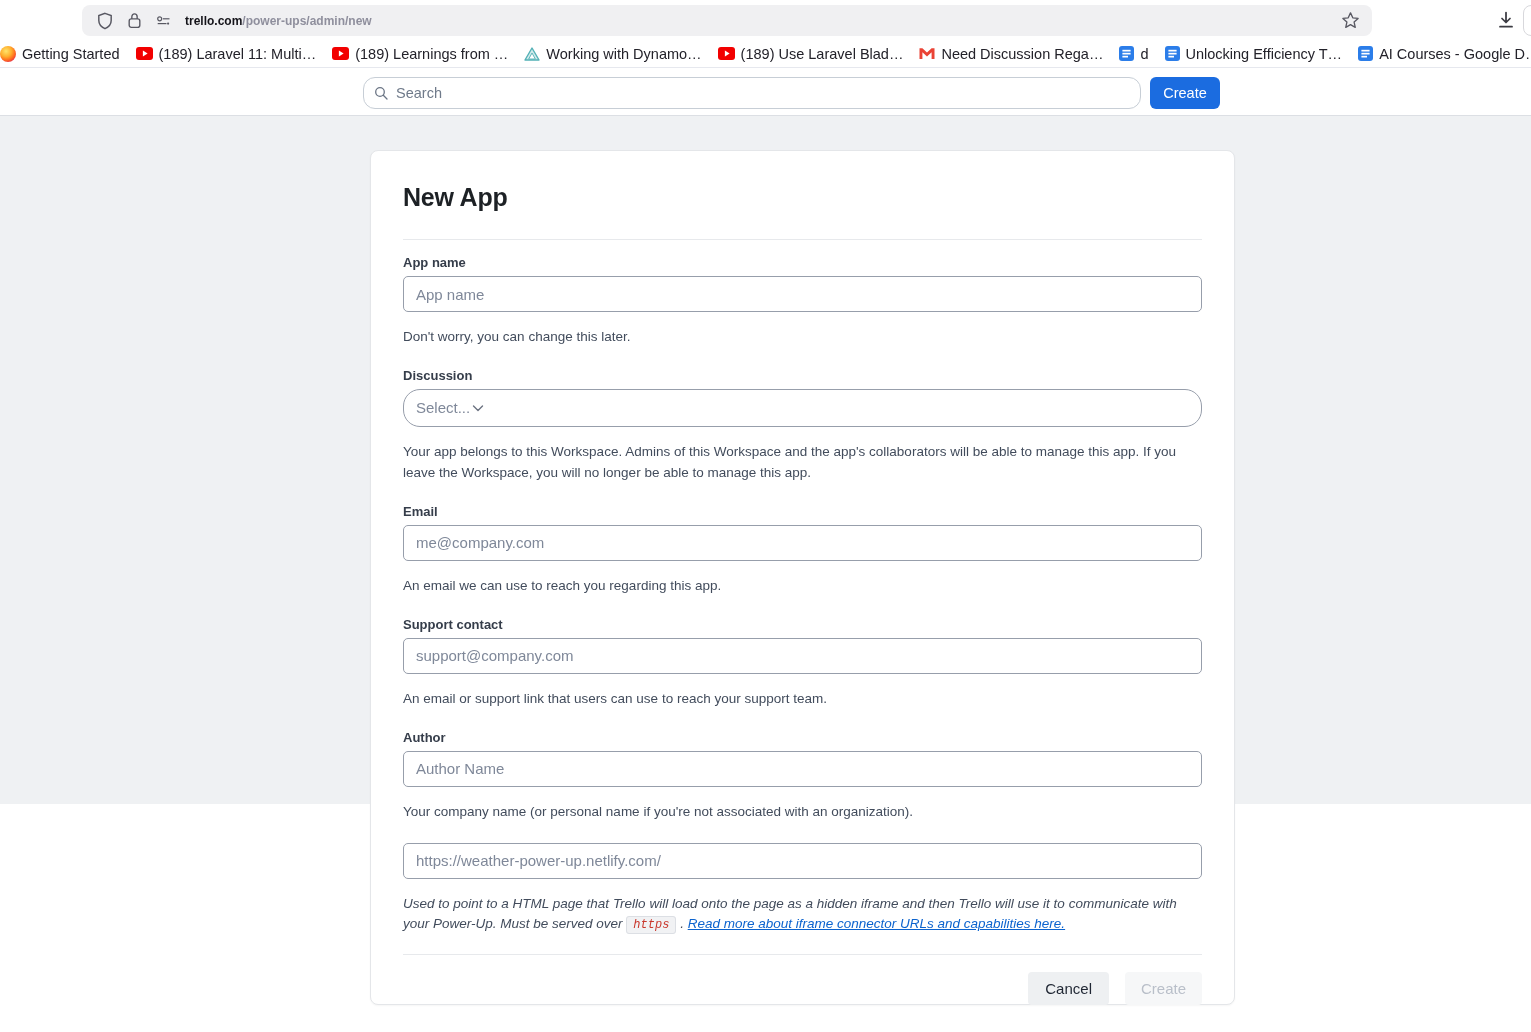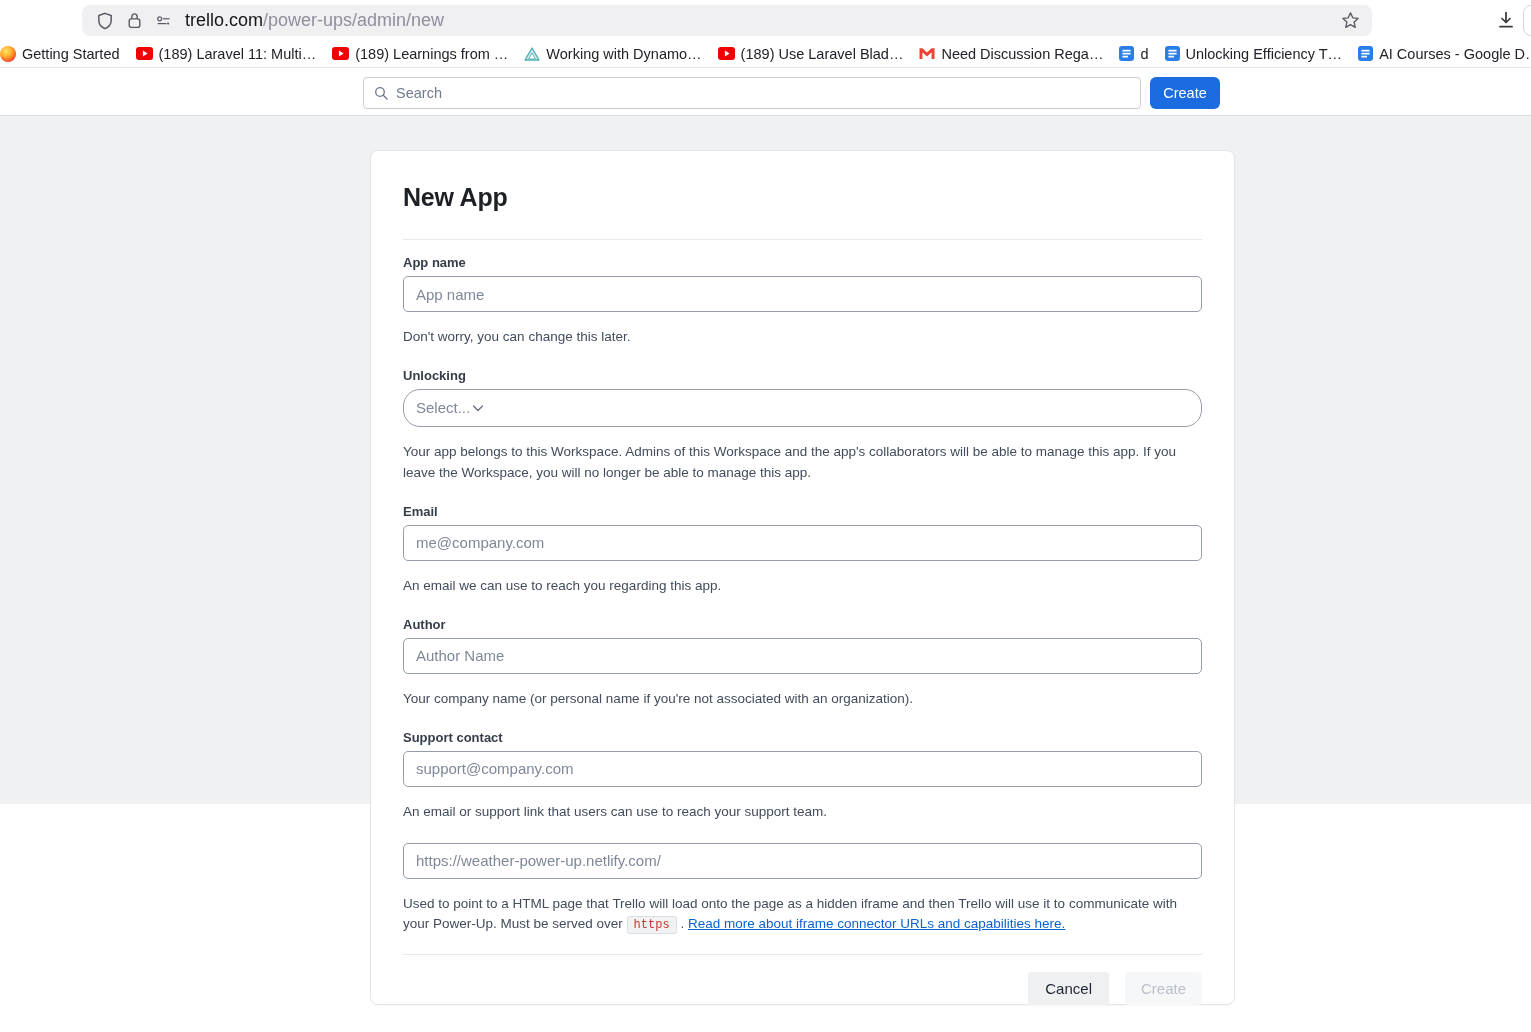--- a/index.html
+++ b/index.html
@@ -8,42 +8,42 @@
   body { font-family:"Liberation Sans", sans-serif; background:#fff; color:#1d2125; }
 
   
   .browser-top { position:relative; height:40px; background:#fff; }
   .url-bar {
     position:absolute; left:82px; top:5px; width:1290px; height:31px;
     background:#f0f0f2; border-radius:8px;
     display:flex; align-items:center; padding:0 12px 0 14px; gap:13px;
   }
   .url-bar .icon { display:flex; align-items:center; flex:0 0 auto; }
-  .url-text { font-size:18px; flex:1 1 auto; white-space:nowrap; overflow:hidden; }
+  .url-text { font-size:12px; flex:1 1 auto; white-space:nowrap; overflow:hidden;font-weight:bold; }
   .url-host { color:#15141a; }
   .url-path { color:#8f8f9d; }
   .dl-icon { position:absolute; left:1496px; top:10px; }
   .toolbar-sliver { position:absolute; right:-8px; top:5px; width:16px; height:31px;
     background:#fff; border:1px solid #d8d8dc; border-radius:8px; }
 
   
   .bookmarks-bar {
     height:28px; background:#fff; border-bottom:1px solid #e6e8ee;
     display:flex; align-items:center; gap:16px; padding:0 4px 0 0;
     font-size:14.5px; color:#23222a; white-space:nowrap; overflow:hidden;
   }
   .bookmark { display:flex; align-items:center; gap:6px; flex:0 0 auto; cursor:default; }
   .fx-icon { width:16px; height:16px; border-radius:50%;
     background:radial-gradient(circle at 38% 32%, #ffe46b 0%, #ffae2c 38%, #ff6a1f 62%, #e32a51 82%, #b5007f 100%); }
 
   
   .page-header { position:relative; height:48px; background:#fff; border-bottom:1px solid #dcdfe4; }
   .search-box {
     position:absolute; left:363px; top:9px; width:778px; height:32px;
-    border:1px solid #c7ced6; border-radius:4px; background:#fff;
+    border:1px solid #c7ced6; border-radius:12px; background:#fff;
     display:flex; align-items:center; padding:0 10px; gap:8px;
   }
   .search-box input { border:none; outline:none; flex:1; font-size:14.5px;
     font-family:"Liberation Sans", sans-serif; color:#333; background:transparent; }
   .search-box input::placeholder { color:#6f7a8a; }
   .btn-header-create {
     position:absolute; left:1150px; top:9px; width:70px; height:32px;
     background:#1b6ce0; color:#fff; border:none; border-radius:6px;
     font-size:14.5px; font-family:"Liberation Sans", sans-serif; cursor:pointer;
   }
@@ -232,53 +232,53 @@
     <h1 class="form-title">New App</h1>
     <hr class="title-divider">
 
     <div class="field">
       <label class="field-label">App name</label>
       <input class="text-input" type="text" placeholder="App name" style="">
       <p class="help">Don't worry, you can change this later.</p>
     </div>
 
     <div class="field">
-      <label class="field-label">Unlocking</label>
+      <label class="field-label">Discussion</label>
       <div class="select-box">
         <span>Select...</span>
         <span>
             <svg width="16" height="16" viewBox="0 0 16 16">
               <path d="M3.5 6 L8 10.5 L12.5 6" fill="none" stroke="#6b7280" stroke-width="1.4" stroke-linecap="round" stroke-linejoin="round"></path>
             </svg>
           </span>
       </div>
       <p class="help">Your app belongs to this Workspace. Admins of this Workspace and the app's collaborators will be able to manage this app. If you leave the Workspace, you will no longer be able to manage this app.</p>
     </div>
 
     <div class="field">
       <label class="field-label">Email</label>
       <input class="text-input" type="text" placeholder="me@company.com" style="">
       <p class="help">An email we can use to reach you regarding this app.</p>
     </div>
 
     <div class="field">
+      <label class="field-label">Support contact</label>
+      <input class="text-input" type="text" placeholder="support@company.com" style="">
+      <p class="help">An email or support link that users can use to reach your support team.</p>
+    </div>
+
+    <div class="field">
       <label class="field-label">Author</label>
       <input class="text-input" type="text" placeholder="Author Name" style="">
       <p class="help">Your company name (or personal name if you're not associated with an organization).</p>
     </div>
 
     <div class="field">
-      <label class="field-label">Support contact</label>
-      <input class="text-input" type="text" placeholder="support@company.com" style="">
-      <p class="help">An email or support link that users can use to reach your support team.</p>
-    </div>
-
-    <div class="field">
       <input class="text-input" type="text" placeholder="https://weather-power-up.netlify.com/" style="">
-      <p class="help" style="margin-bottom:12px;"><span>Used to point to a HTML page that Trello will load onto the page as a hidden iframe and then Trello will use it to communicate with your Power-Up. Must be served over</span> <code class="code-chip">https</code> <span>.</span> <a>Read more about iframe connector URLs and capabilities here.</a></p>
+      <p class="help" style="margin-bottom:12px;font-style:italic;"><span>Used to point to a HTML page that Trello will load onto the page as a hidden iframe and then Trello will use it to communicate with your Power-Up. Must be served over</span> <code class="code-chip">https</code> <span>.</span> <a>Read more about iframe connector URLs and capabilities here.</a></p>
     </div>
 
     <hr class="footer-divider">
     <div class="card-footer">
       <button class="btn-cancel">Cancel</button>
       <button class="btn-create-disabled">Create</button>
     </div>
   </div>
 </div>
 

